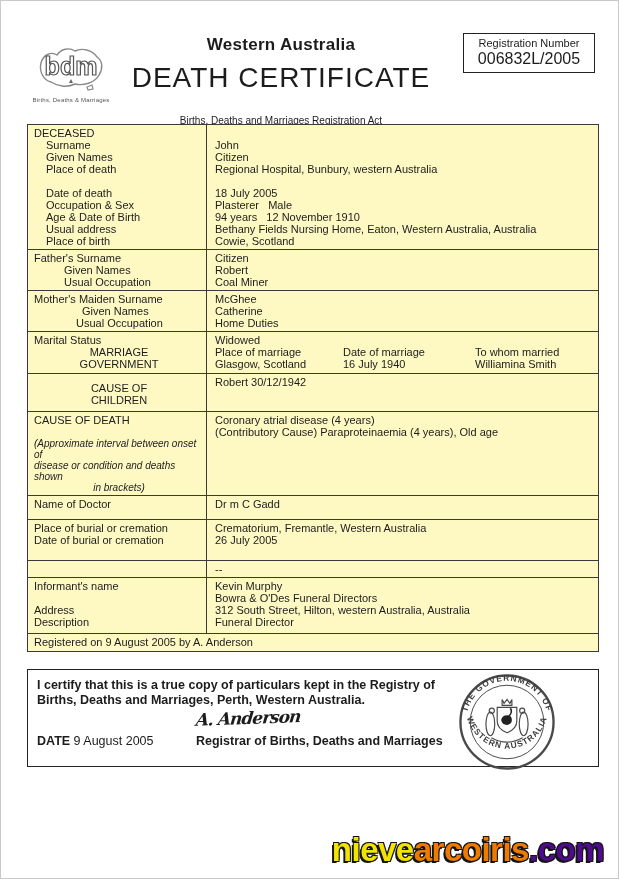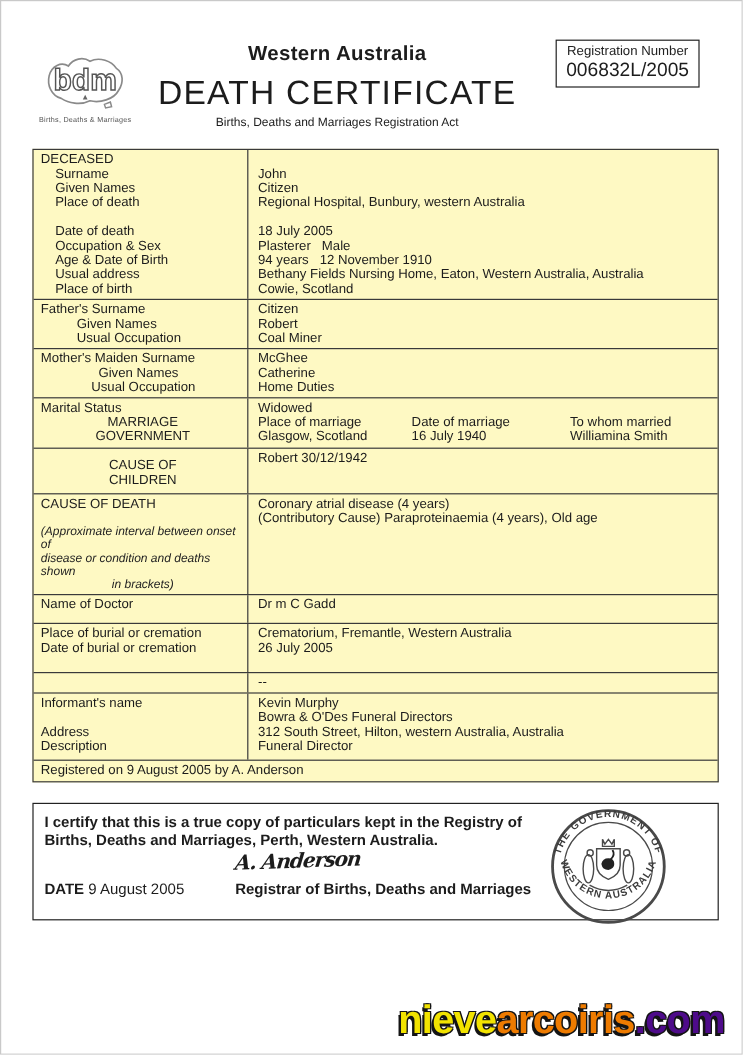--- a/index.html
+++ b/index.html
@@ -7,23 +7,23 @@
     position:relative;width:619px;height:879px;background:#ffffff;
     font-family:"Liberation Sans",sans-serif;color:#1c1c1c;
     border:1px solid #c9c9c9;box-sizing:border-box;overflow:hidden;
   }
   
   .logo{position:absolute;left:28px;top:42px;width:84px;text-align:center;}
   .logo-caption{font-size:6px;color:#555;letter-spacing:.2px;margin-top:0;}
   .header-center{position:absolute;left:112px;top:34px;width:336px;text-align:center;}
   .region{font-size:17px;font-weight:bold;letter-spacing:.3px;}
   .cert-title{font-size:28px;font-weight:500;letter-spacing:1px;margin-top:7px;}
-  .act{font-size:10px;margin-top:3px;}
+  .act{font-size:10px;margin-top:21px;}
   .reg-box{
-    position:absolute;left:462px;top:32px;width:120px;border:1.5px solid #222;
+    position:absolute;left:462px;top:32px;width:132px;border:1.5px solid #222;
     text-align:center;padding:3px 2px 4px 2px;box-sizing:border-box;
   }
   .reg-label{font-size:11px;color:#222;}
   .reg-number{font-size:16px;font-weight:500;margin-top:1px;}
   
   .ctable{
     position:absolute;left:26px;top:123px;width:572px;
     border:1px solid #3a3a3a;box-sizing:border-box;background:#fef9c3;
   }
   .trow{display:flex;border-bottom:1px solid #3a3a3a;}

